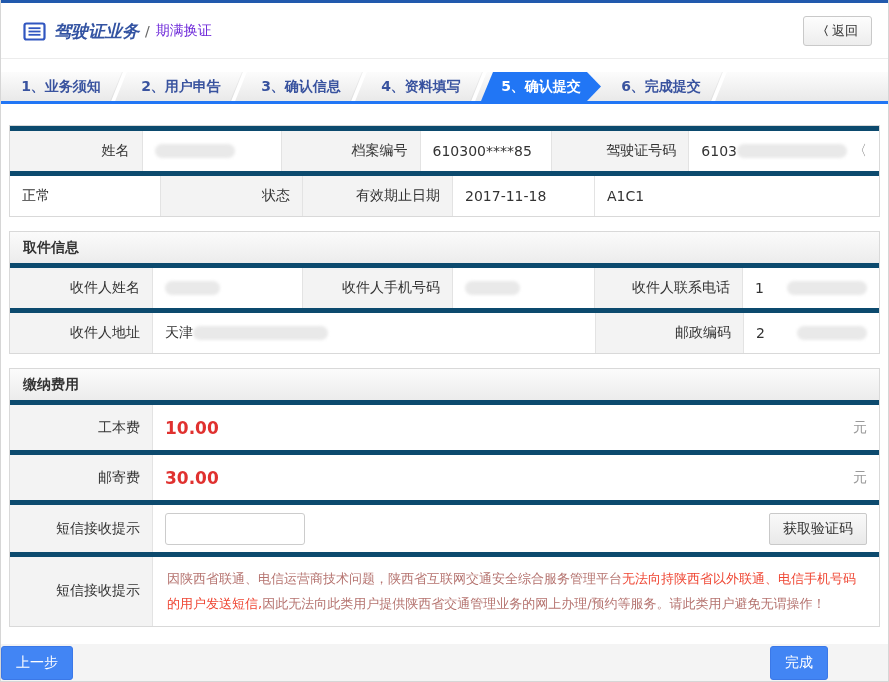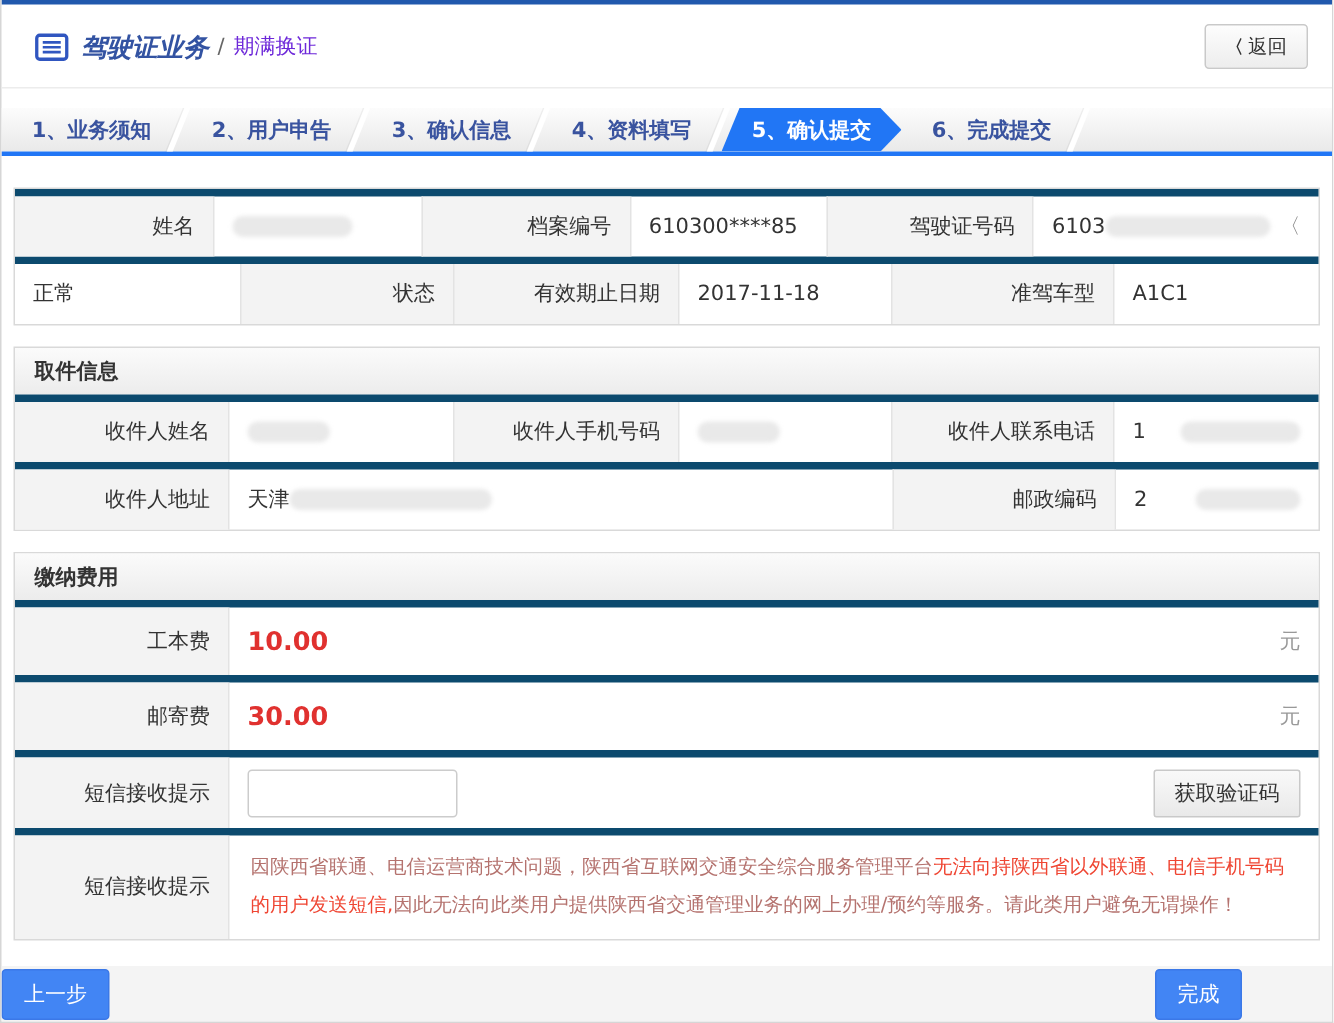--- a/index.html
+++ b/index.html
@@ -115,21 +115,20 @@
           <span>6103</span>
           <span class="blob b110"></span>
           <span class="faint">〈</span>
         </div>
       </div>
       <div class="row">
         <div class="c w2">正常</div>
         <div class="c lbl w1">状态</div>
         <div class="c lbl w3">有效期止日期</div>
         <div class="c w4">2017-11-18</div>
-        <div class="c lbl w5">准驾车型</div>
         <div class="c w6">A1C1</div>
       </div>
     </div>
 
     <div class="box">
       <div class="box-h">取件信息</div>
       <div class="row">
         <div class="c lbl w1">收件人姓名</div>
         <div class="c w2">
             <span class="blob b55"></span>

